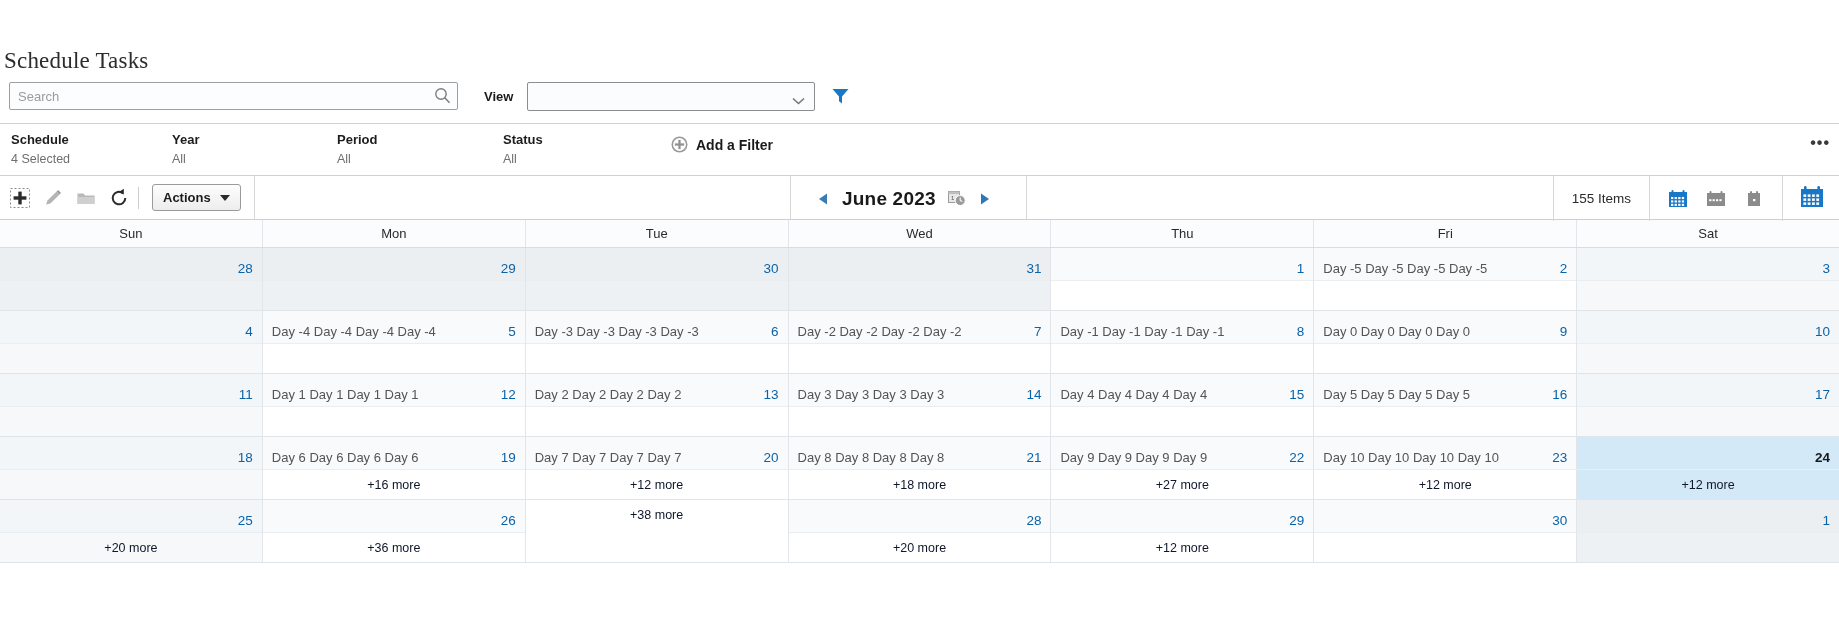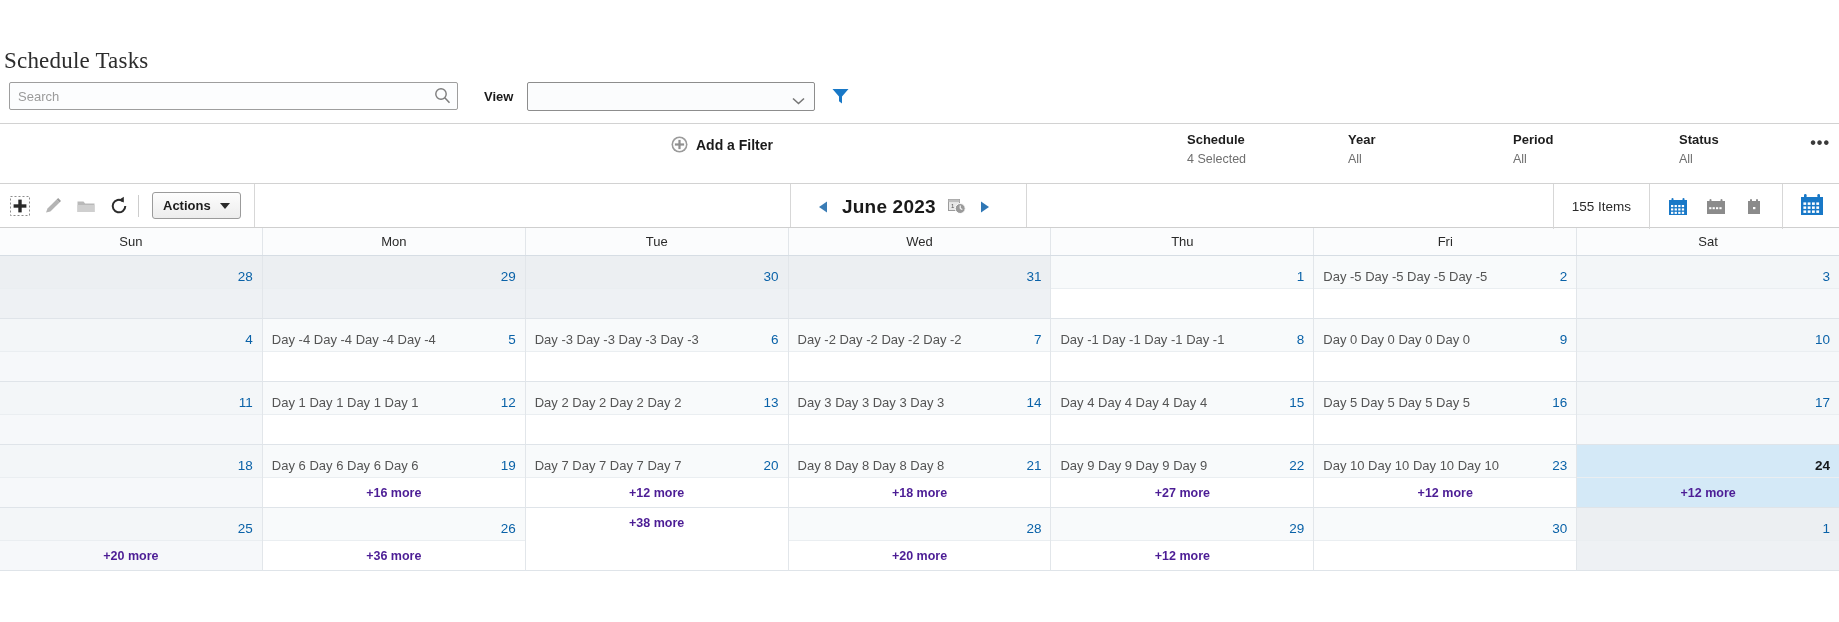--- a/index.html
+++ b/index.html
@@ -85,21 +85,20 @@
   
   .filterbar {
     position: relative;
     border-top: 1px solid #d2d2d2;
     margin-top: 7px;
     height: 52px;
   }
   .filter-cols {
     display: flex;
     padding-top: 7px;
-    justify-content: flex-end;
   }
   .filter-col { flex: 0 0 auto; }
   .filter-col .fc-label {
     font-size: 13px;
     font-weight: bold;
     color: #1d1d1d;
     line-height: 18px;
   }
   .filter-col .fc-value {
     font-size: 12.5px;
@@ -132,21 +131,20 @@
 
   
   .toolbar {
     position: relative;
     border-top: 1px solid #d2d2d2;
     border-bottom: 1px solid #cfcfcf;
     height: 45px;
     display: flex;
     align-items: center;
     background: #ffffff;
-    margin-top: 8px;
   }
   .tb-icons { display: flex; align-items: center; padding-left: 10px; gap: 13px; }
   .tb-icon { width: 20px; height: 20px; cursor: pointer; display: block; }
   .tb-sep {
     width: 1px; height: 22px; background: #cdcdcd; margin: 0 9px;
   }
   .actions-btn {
     display: inline-flex; align-items: center; gap: 9px;
     height: 27px; padding: 0 10px;
     border: 1px solid #9b9b9b; border-radius: 3px;
@@ -257,24 +255,23 @@
   .daycell.today .day-num { color: #16191c; font-weight: bold; }
 
   .day-body {
     height: 29px;
     display: flex;
     align-items: center;
     justify-content: center;
   }
   .more-link {
     font-size: 12.5px;
-    color: #4c1d95;
+    color: #0f172a;
     cursor: pointer;
     text-decoration: none;
-    font-weight: bold;
   }
 </style>
 </head>
 <body>
 
 <div class="page-title">Schedule Tasks</div>
 
 <div class="searchrow">
 
   <div class="search-box">

